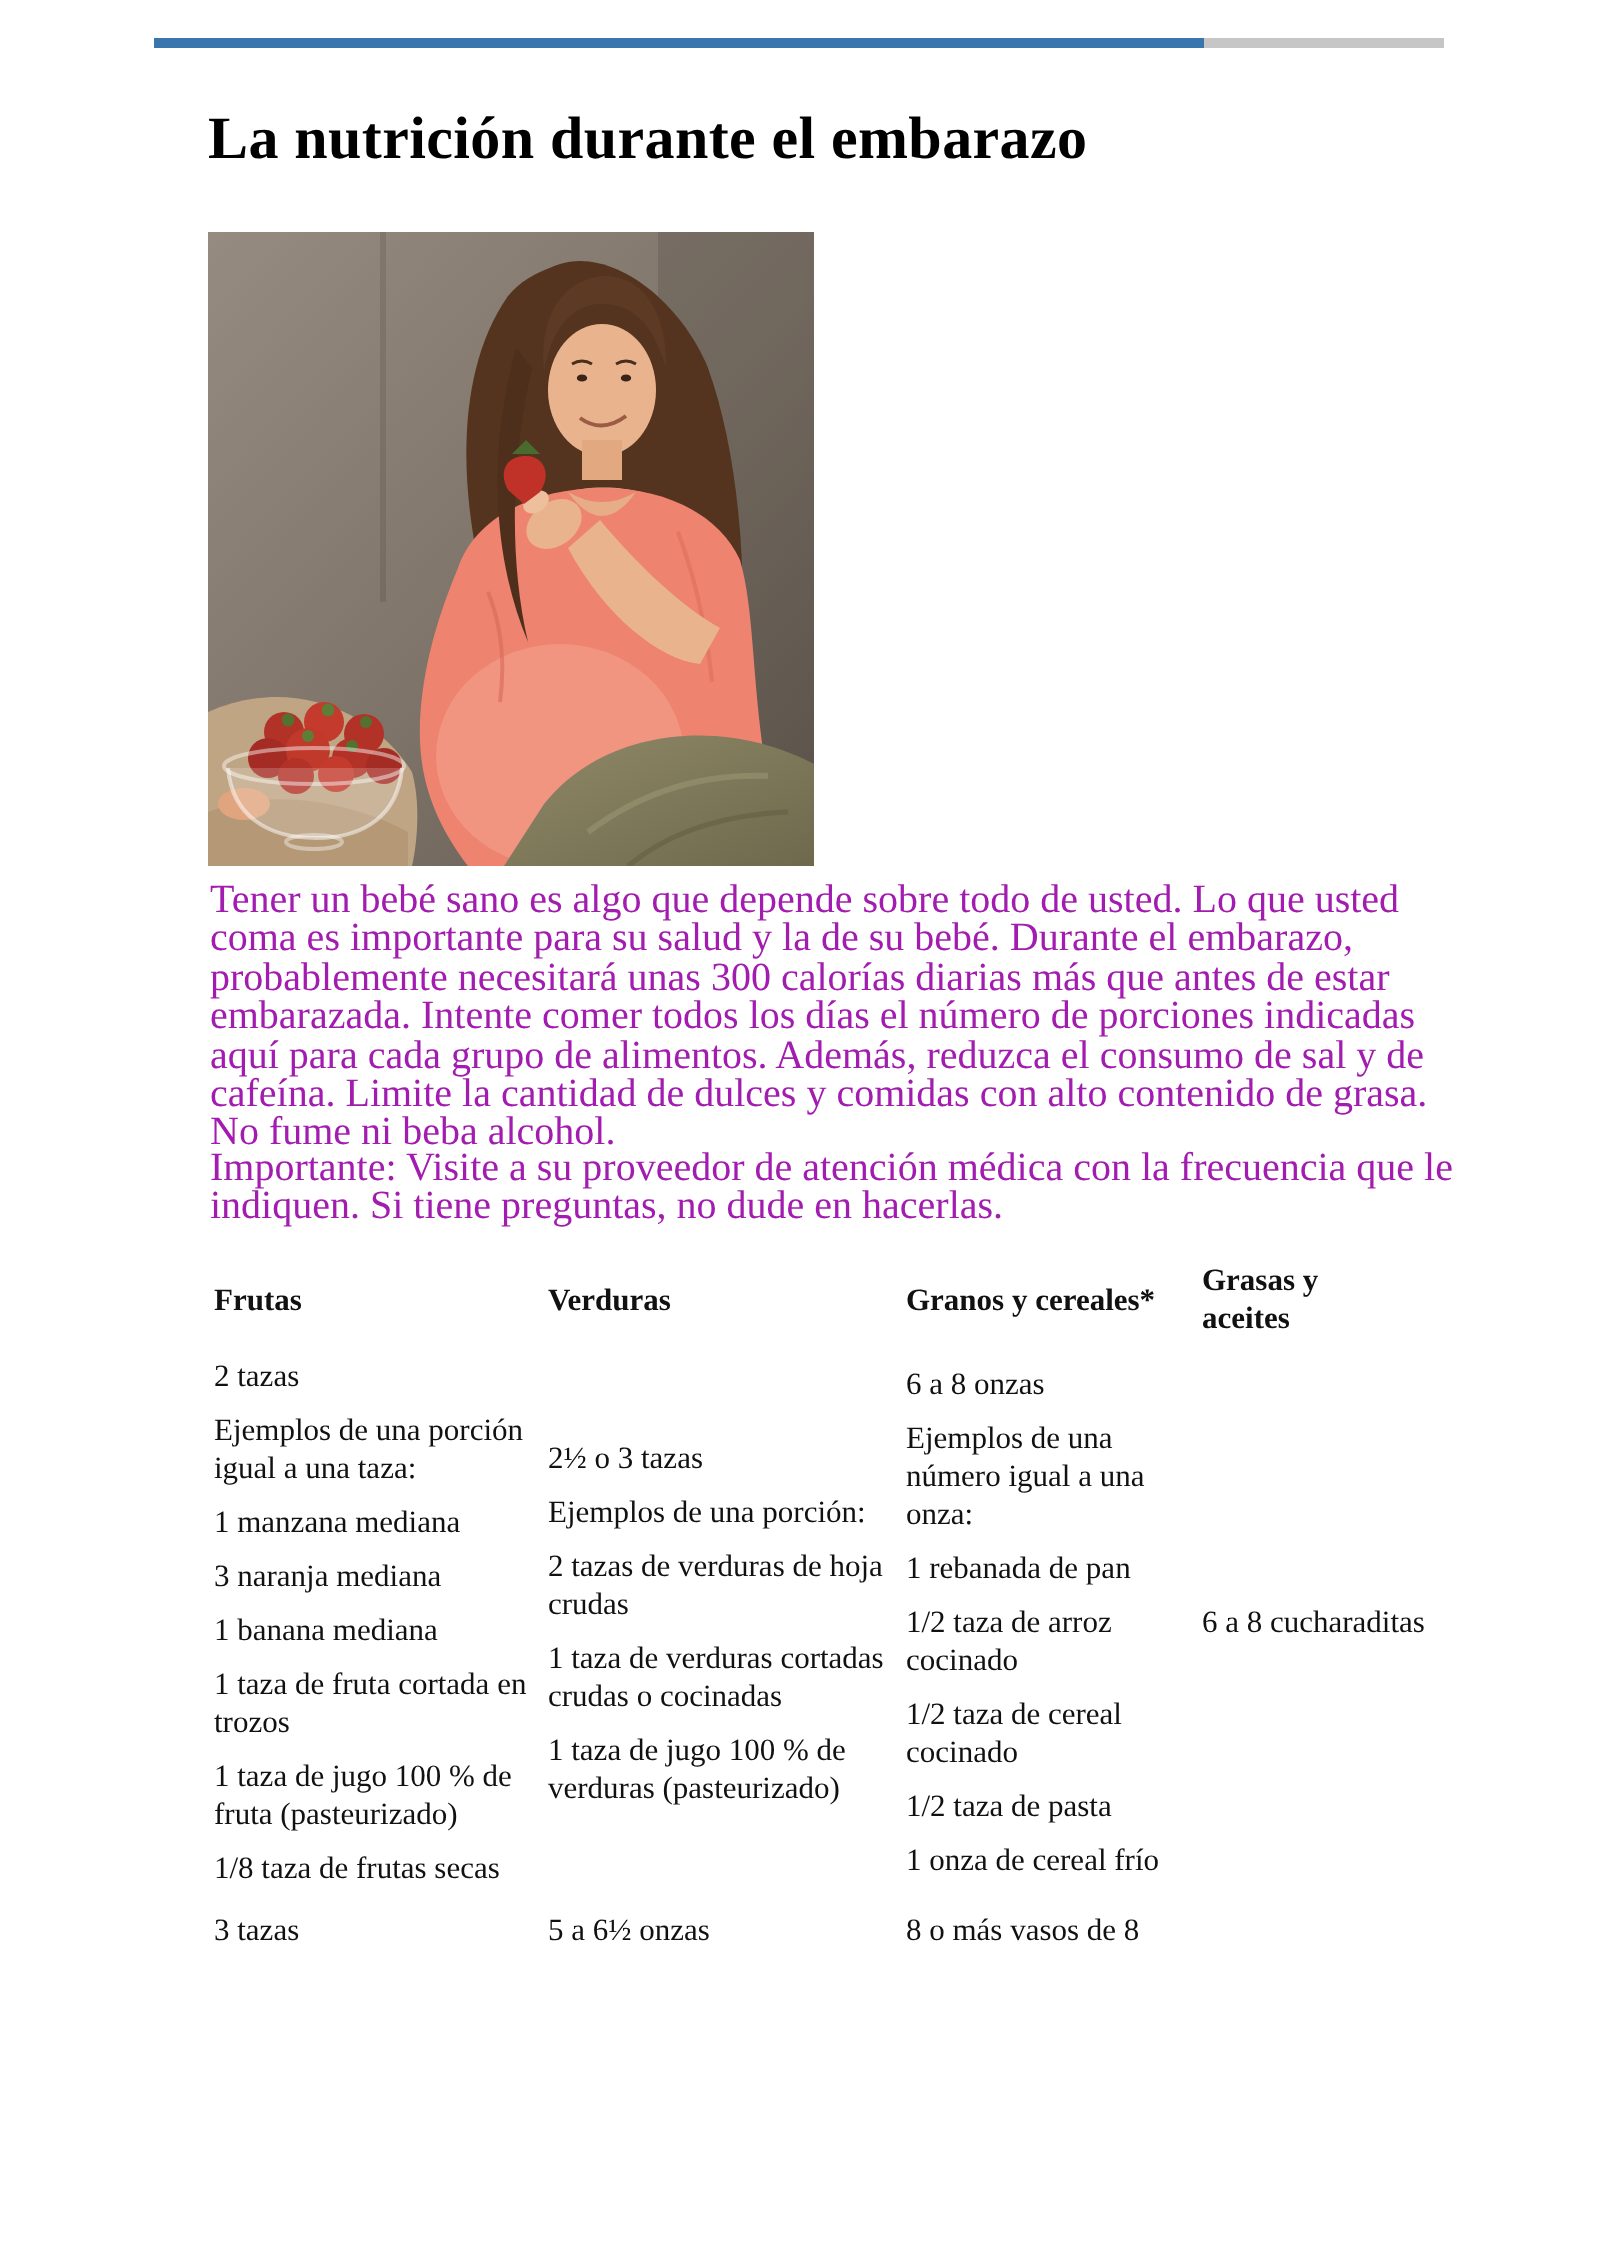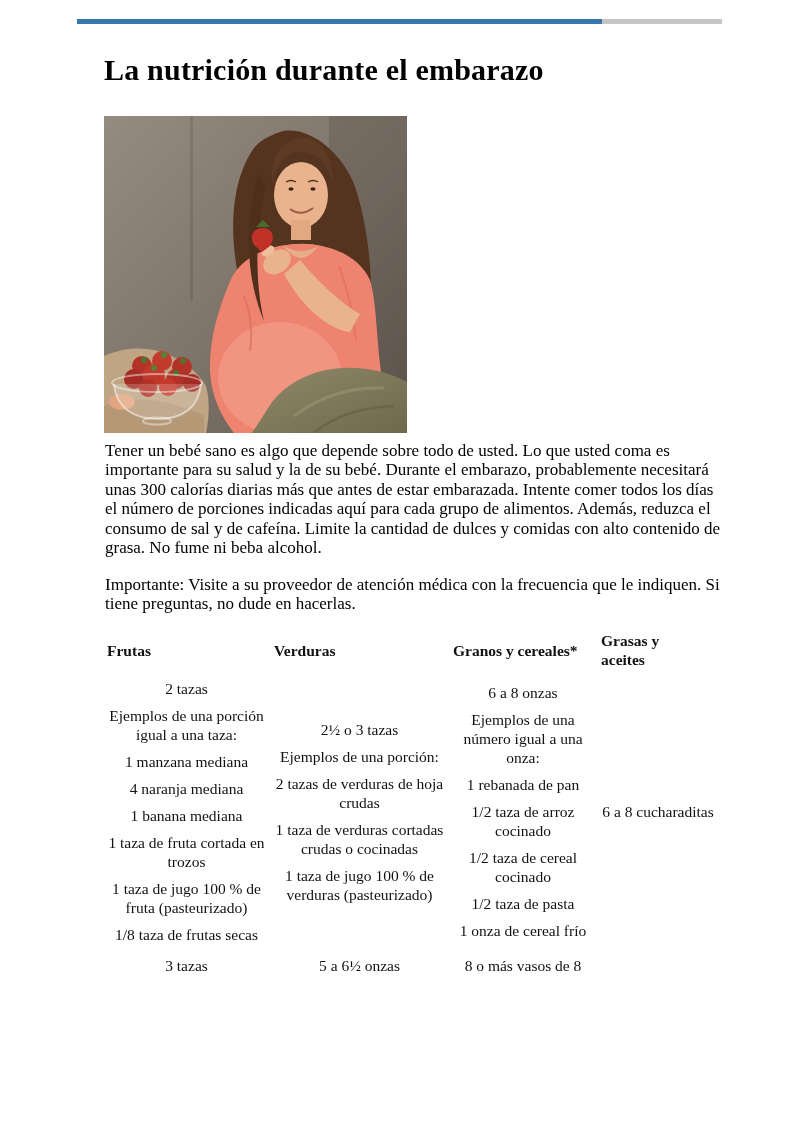--- a/index.html
+++ b/index.html
@@ -12,35 +12,35 @@
   .rule.top{top:19px;}
   .rule.bottom{top:1094px;}
 
   .title{position:absolute;left:104px;top:53px;width:640px;margin:0;
          font-size:30px;font-weight:bold;letter-spacing:.2px;color:#000;}
 
   .photo{position:absolute;left:104px;top:116px;width:303px;height:317px;}
   .photo svg{display:block;}
 
   .para{position:absolute;left:105px;width:622px;margin:0;
-        font-size:17px;line-height:19.4px;color:#000000;}
+        font-size:20px;line-height:19.4px;color:#a21caf;}
   .para.p1{top:441px;}
   .para.p2{top:575px;}
 
   table.nutri{position:absolute;left:107px;top:628px;width:616px;
               border-collapse:collapse;table-layout:fixed;
               font-size:15.5px;line-height:19px;color:#111;}
   table.nutri col.c1{width:167px;}
   table.nutri col.c2{width:179px;}
   table.nutri col.c3{width:148px;}
   table.nutri col.c4{width:122px;}
   table.nutri th{font-weight:bold;text-align:left;vertical-align:middle;
                  padding:0 6px 0 0;height:44px;}
   table.nutri th.pad-r{padding-right:24px;}
-  table.nutri td{vertical-align:middle;padding:0 8px 2px 0;text-align:center;}
+  table.nutri td{vertical-align:middle;padding:0 8px 2px 0;}
   table.nutri td p{margin:7px 0 8px 0;}
   table.nutri tr.head2 th{height:22px;padding-top:2px;vertical-align:top;}
   table.nutri tr.vals td{vertical-align:top;padding-top:2px;}
 
   .footer-note{position:absolute;top:1100px;font-family:"Liberation Sans","DejaVu Sans",sans-serif;
                font-style:italic;font-size:9px;color:#8a8a8a;}
   .footer-note.left{left:79px;}
   .footer-note.right{right:78px;text-align:right;}
 </style>
 </head>
@@ -150,21 +150,21 @@
       <th>Frutas</th>
       <th>Verduras</th>
       <th>Granos y cereales*</th>
       <th class="pad-r">Grasas y aceites</th>
     </tr>
     <tr>
       <td>
         <p>2 tazas</p>
         <p>Ejemplos de una porción igual a una taza:</p>
         <p>1 manzana mediana</p>
-        <p>4 naranja mediana</p>
+        <p>3 naranja mediana</p>
         <p>1 banana mediana</p>
         <p>1 taza de fruta cortada en trozos</p>
         <p>1 taza de jugo 100 % de fruta (pasteurizado)</p>
         <p>1/8 taza de frutas secas</p>
       </td>
       <td>
         <p>2½ o 3 tazas</p>
         <p>Ejemplos de una porción:</p>
         <p>2 tazas de verduras de hoja crudas</p>
         <p>1 taza de verduras cortadas crudas o cocinadas</p>

